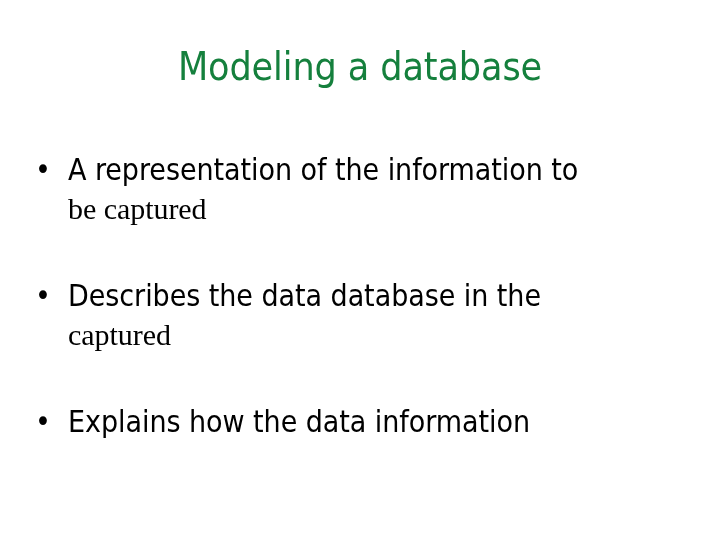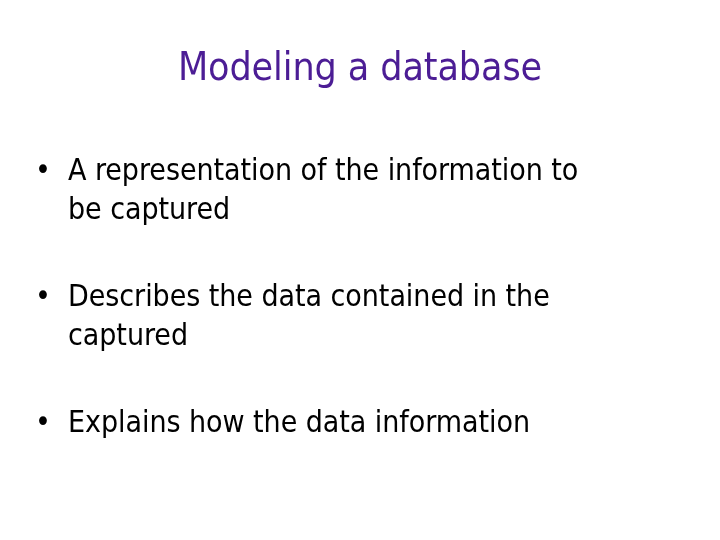--- a/index.html
+++ b/index.html
@@ -21,21 +21,21 @@
   }
   .slide-title {
     position: absolute;
     left: 0;
     top: 44px;
     width: 720px;
     text-align: center;
     font-size: 39px;
     line-height: 46px;
     font-weight: 400;
-    color: #4c1d95;
+    color: #15803d;
     letter-spacing: -0.1px;
     white-space: nowrap;
   }
   .body-list {
     position: absolute;
     left: 28px;
     top: 150px;
     width: 648px;
     margin: 0;
     padding: 0;
@@ -62,40 +62,41 @@
     font-size: 30px;
     line-height: 39px;
     color: #000000;
     text-align: left;
   }
   .bullet-text {
     display: block;
   }
   .bullet-line-2 {
     display: block;
+    font-family: Liberation Serif, serif;
   }
 </style>
 </head>
 <body>
 
 <div class="slide">
 
   <div class="slide-title">Modeling a database</div>
 
   <ul class="body-list">
 
     <li class="bullet-item">
       <span class="bullet-marker">•</span>
       <span class="bullet-text">A representation of the information to</span>
       <span class="bullet-line-2">be captured</span>
     </li>
 
     <li class="bullet-item">
       <span class="bullet-marker">•</span>
-      <span class="bullet-text">Describes the data contained in the</span>
+      <span class="bullet-text">Describes the data database in the</span>
       <span class="bullet-line-2">captured</span>
     </li>
 
     <li class="bullet-item">
       <span class="bullet-marker">•</span>
       <span class="bullet-text">Explains how the data information</span>
     </li>
 
   </ul>
 

